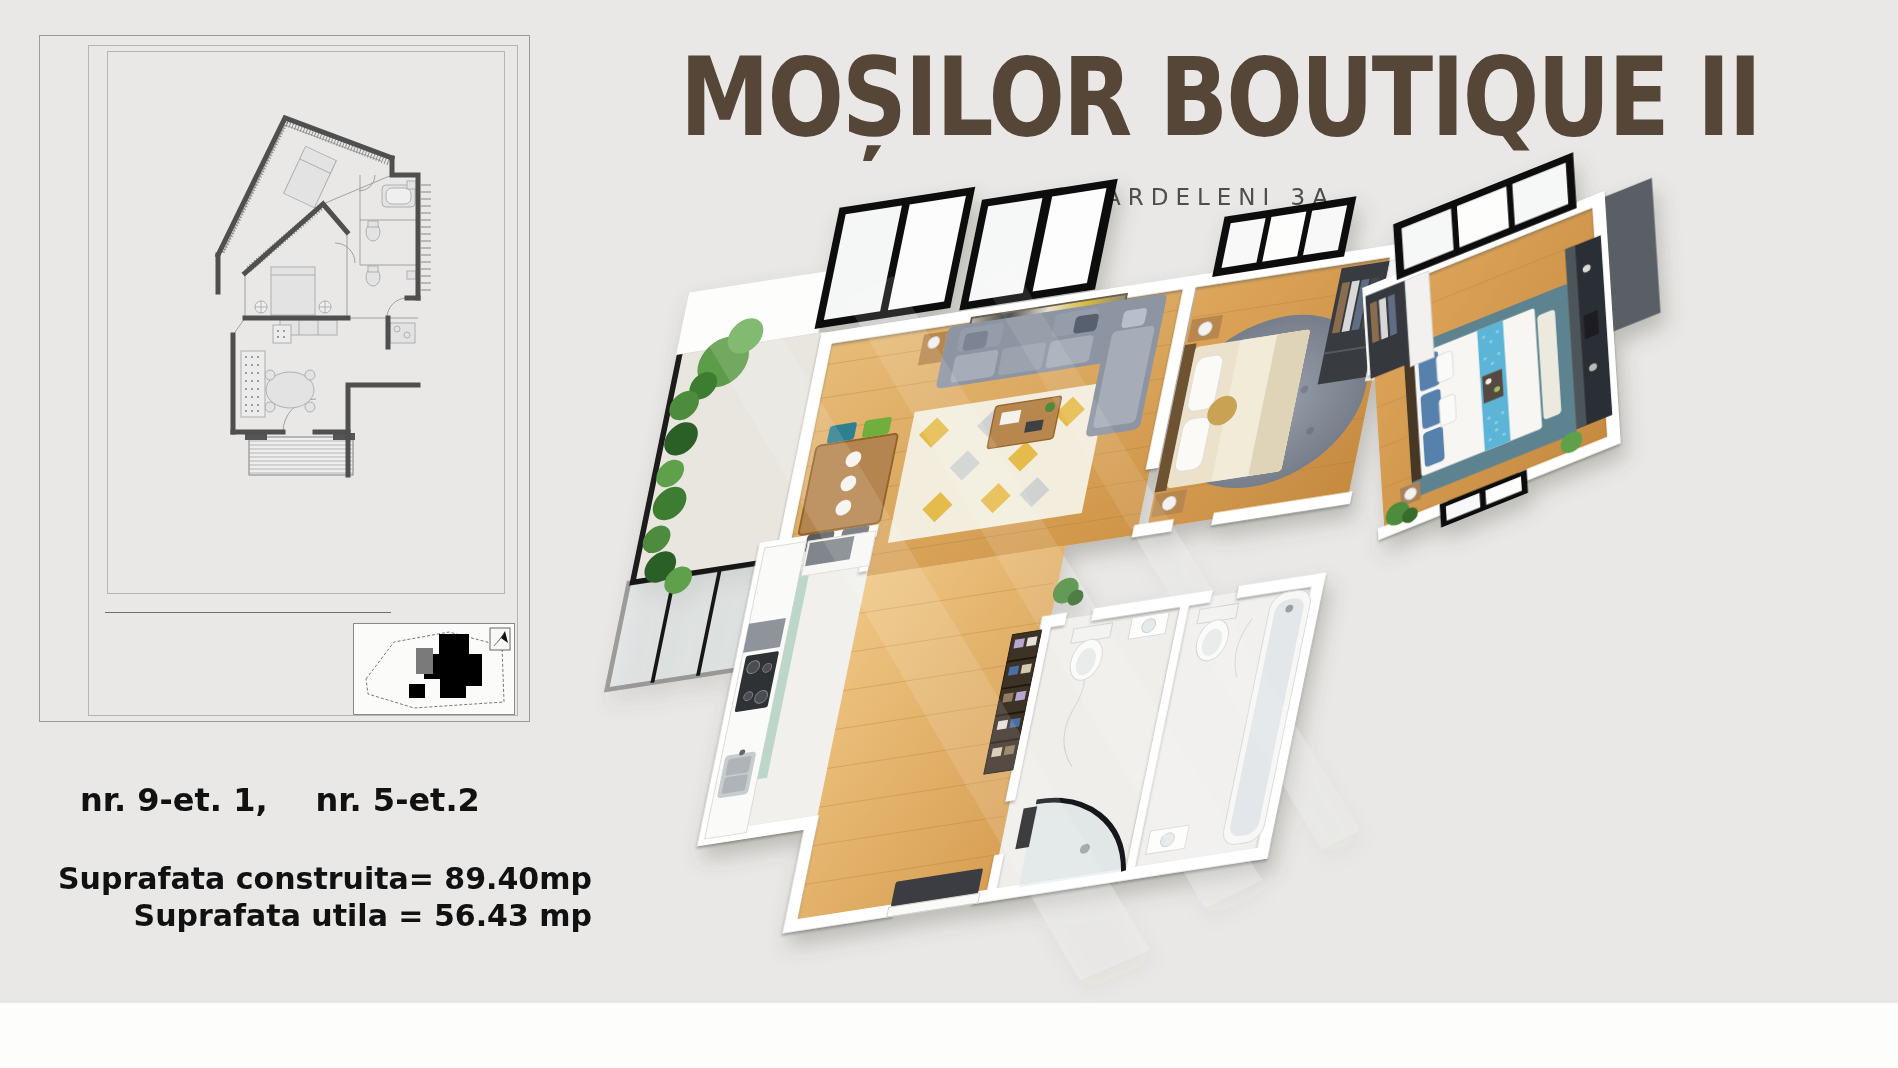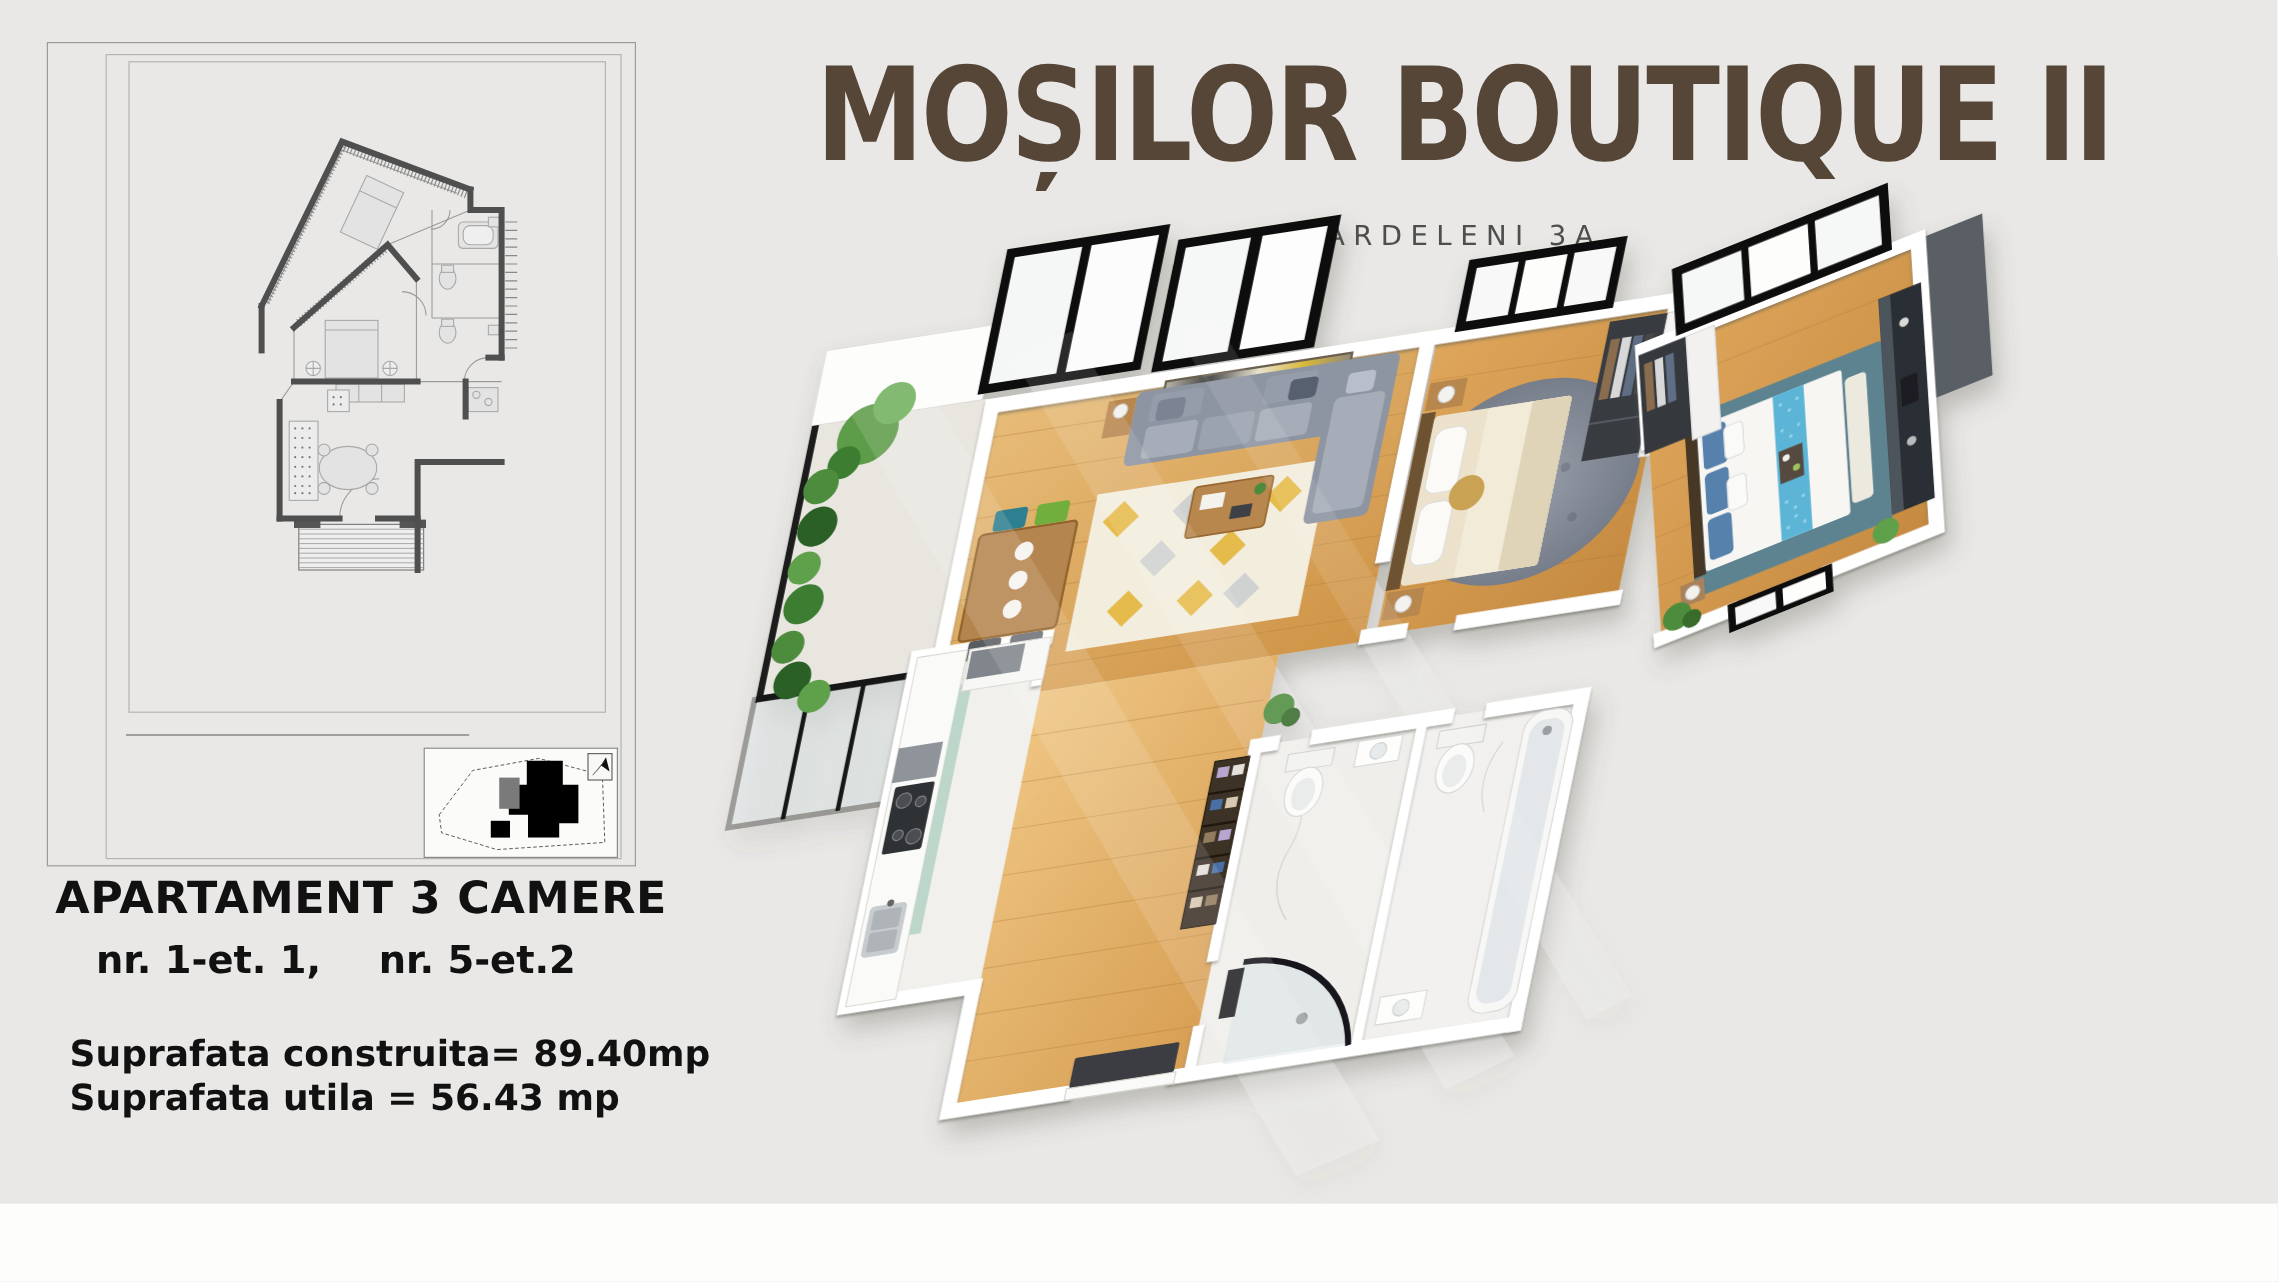--- a/index.html
+++ b/index.html
@@ -10,21 +10,21 @@
   .frame{position:absolute;background:transparent;}
   .frame.outer{left:39px;top:35px;width:489px;height:685px;border:1px solid #9b9b9b;}
   .frame.mid{left:88px;top:45px;width:428px;height:669px;border:1px solid #b4b4b3;}
   .frame.inner{left:107px;top:51px;width:396px;height:541px;border:1px solid #b4b4b3;}
   .plan2d{position:absolute;left:185px;top:85px;width:252px;height:393px;}
   .separator{position:absolute;left:105px;top:612px;width:286px;height:0;border-top:1.5px solid #6f6f6f;}
   .site-inset{position:absolute;left:353px;top:623px;width:160px;height:90px;background:#fbfbfa;border:1px solid #8a8a8a;}
   
   .apartment-title{position:absolute;left:46px;top:727px;font-size:37px;font-weight:bold;letter-spacing:.5px;white-space:nowrap;}
   .unit-line{position:absolute;left:80px;top:781px;font-size:32px;font-weight:bold;display:flex;gap:48px;white-space:nowrap;}
-  .area-block{position:absolute;left:58px;top:860px;font-size:30px;font-weight:bold;line-height:37px;white-space:nowrap;}
+  .area-block{position:absolute;left:58px;top:860px;font-size:30px;font-weight:bold;line-height:37px;white-space:nowrap;text-align:right;}
   .project-title{position:absolute;left:620px;top:34px;width:1200px;text-align:center;font-size:90px;font-weight:bold;
                  letter-spacing:-2px;color:#554637;transform:scaleY(1.2);transform-origin:top center;white-space:nowrap;}
   .project-subtitle{position:absolute;left:620px;top:184px;width:1200px;text-align:center;font-size:23px;
                     letter-spacing:7px;color:#4e4e4e;}
   .plan3d{position:absolute;left:0;top:0;}
   .walls{filter:drop-shadow(0 2px 1.5px rgba(95,92,86,.55));}
   svg{display:block;}
 </style>
 </head>
 <body>
@@ -151,23 +151,22 @@
     <path d="M85,10 L115,10 L115,30 L128,30 L128,62 L112,62 L112,74 L86,74 L86,55 L70,55 L70,30 L85,30 Z" fill="#000"></path>
     <rect x="62" y="24" width="17" height="26" fill="#7a7a7a"></rect>
     <rect x="55" y="60" width="16" height="14" fill="#000"></rect>
     <g>
       <rect x="136" y="4" width="20" height="22" fill="#f8f8f7" stroke="#666" stroke-width="1"></rect>
       <polygon points="151,7 154,19 147,14 143,20" fill="#111"></polygon>
       <path d="M140,22 L150,10" stroke="#444" stroke-width="0.7"></path>
     </g>
   </svg>
 
-  <div class="apartment-title">APARTAMENT 3 CAMERE</div>
   <div class="unit-line">
-    <span>nr. 1-et. 1,</span>
+    <span>nr. 9-et. 1,</span>
     <span>nr. 5-et.2</span>
   </div>
   <div class="area-block">
     <div>Suprafata construita= 89.40mp</div>
     <div>Suprafata utila = 56.43 mp</div>
   </div>
 
   <div class="project-title">MOȘILOR BOUTIQUE II</div>
   <div class="project-subtitle">ARDELENI 3A</div>
 

